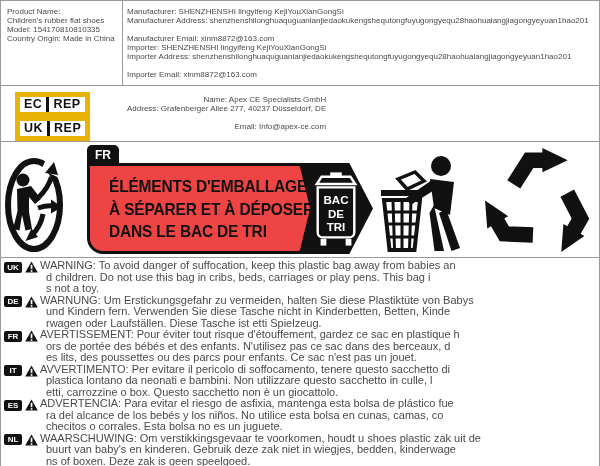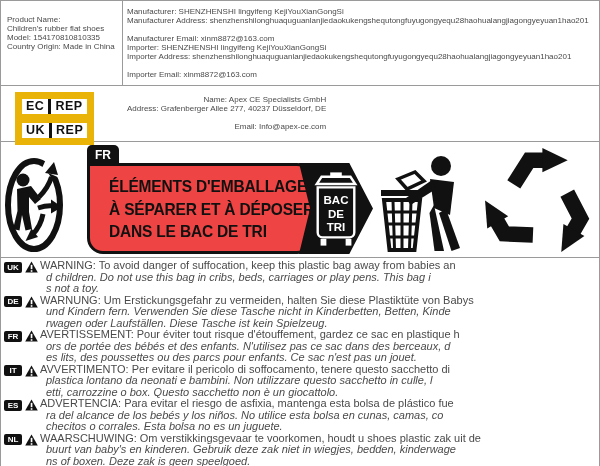--- a/index.html
+++ b/index.html
@@ -4,24 +4,24 @@
 <style>
   html,body{margin:0;padding:0;background:#fff;}
   #page{position:relative;width:600px;height:466px;background:#fff;
         font-family:"Liberation Sans",sans-serif;color:#4a4a4a;overflow:hidden;
         border-left:1px solid #9a9a9a;border-right:1px solid #9a9a9a;border-top:1px solid #9a9a9a;box-sizing:border-box;}
   .hr{position:absolute;left:0;right:0;height:1px;background:#9a9a9a;}
   .vr{position:absolute;width:1px;background:#9a9a9a;}
   .txt{font-size:8px;line-height:9px;white-space:nowrap;}
   .blank{height:9px;}
   
-  #product-col{position:absolute;left:6px;top:6px;margin-top:8px;}
+  #product-col{position:absolute;left:6px;top:6px;}
   #maker-col{position:absolute;left:126px;top:6px;}
   
-  .repbox{position:absolute;left:14px;display:inline-flex;align-items:stretch;border:7px solid #eab308;background:#fff;}
+  .repbox{position:absolute;left:14px;display:inline-flex;align-items:stretch;border:5px solid #eab308;background:#fff;}
   .repbox .cell{font-weight:bold;font-size:12.5px;line-height:15px;color:#111;padding:0 4px;letter-spacing:.5px;}
   .repbox .sep{width:3px;background:#111;}
   #rep-text{position:absolute;left:126px;top:94px;text-align:right;}
   
   #fr-tab{position:absolute;left:86px;top:144px;width:32px;height:22px;background:#111;color:#fff;
           border-radius:5px 5px 0 0;font-weight:bold;font-size:12px;text-align:center;line-height:20px;}
   #banner-box{position:absolute;left:86px;top:162px;width:226px;height:91px;background:#ef4444;
           border:3px solid #111;border-radius:0 16px 16px 16px;box-sizing:border-box;}
   #banner-text{position:absolute;left:19px;top:9px;color:#111;font-weight:bold;font-size:16.5px;
           line-height:22.5px;letter-spacing:-.2px;white-space:nowrap;transform:scaleX(.94);transform-origin:left top;}
@@ -33,21 +33,21 @@
   #recycle-svg{position:absolute;left:480px;top:146px;}
   .binlabel{font-family:"Liberation Sans",sans-serif;font-weight:bold;}
   
   #warnings{position:absolute;left:3px;top:259px;right:3px;}
   .warn-row{display:flex;align-items:flex-start;}
   .warn-key{display:flex;align-items:center;width:36px;flex:0 0 36px;padding-top:1px;}
   .lang-badge{display:inline-block;min-width:16px;padding:0 1px;height:11px;background:#111;color:#fff;
           border-radius:2px;font-weight:bold;font-size:8px;line-height:11px;text-align:center;}
   .warn-tri{margin-left:3px;}
   .warn-text{flex:1;font-size:11px;line-height:11.5px;color:#4a4a4a;}
-  .warn-text .cont{margin-left:6px;font-style:italic;}
+  .warn-text .cont{margin-left:6px;}
   .wline{white-space:nowrap;}
 </style>
 </head>
 <body>
 
 <div id="page">
 
   <div class="hr" style="top:84px"></div>
   <div class="hr" style="top:140px"></div>
   <div class="hr" style="top:256px"></div>
@@ -178,21 +178,21 @@
         <span class="lang-badge">DE</span>
         <svg class="warn-tri" width="13" height="12" viewBox="0 0 13 12">
             <path d="M6.5 .5 L12.8 11.5 H.2 Z" fill="#111"></path>
             <rect x="5.7" y="3.8" width="1.7" height="4.4" fill="#fff"></rect>
             <rect x="5.7" y="9.2" width="1.7" height="1.6" fill="#fff"></rect>
           </svg>
       </div>
       <div class="warn-text">
         <div class="wline">WARNUNG: Um Erstickungsgefahr zu vermeiden, halten Sie diese Plastiktüte von Babys</div>
         <div class="wline cont">und Kindern fern. Verwenden Sie diese Tasche nicht in Kinderbetten, Betten, Kinde</div>
-        <div class="wline cont">rwagen oder Laufställen. Diese Tasche ist kein Spielzeug.</div>
+        <div class="wline cont">rwagen oder Laufställen. Diese Tasche ist etti Spielzeug.</div>
       </div>
     </div>
 
     <div class="warn-row">
       <div class="warn-key">
         <span class="lang-badge">FR</span>
         <svg class="warn-tri" width="13" height="12" viewBox="0 0 13 12">
             <path d="M6.5 .5 L12.8 11.5 H.2 Z" fill="#111"></path>
             <rect x="5.7" y="3.8" width="1.7" height="4.4" fill="#fff"></rect>
             <rect x="5.7" y="9.2" width="1.7" height="1.6" fill="#fff"></rect>

